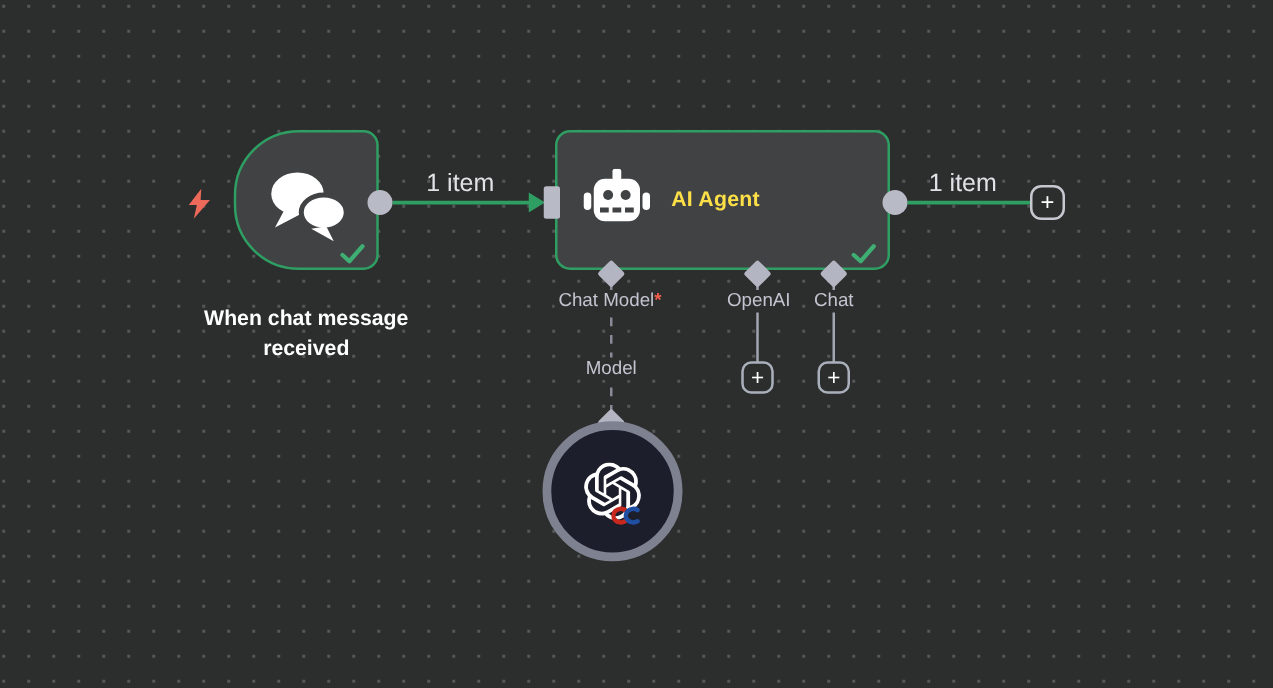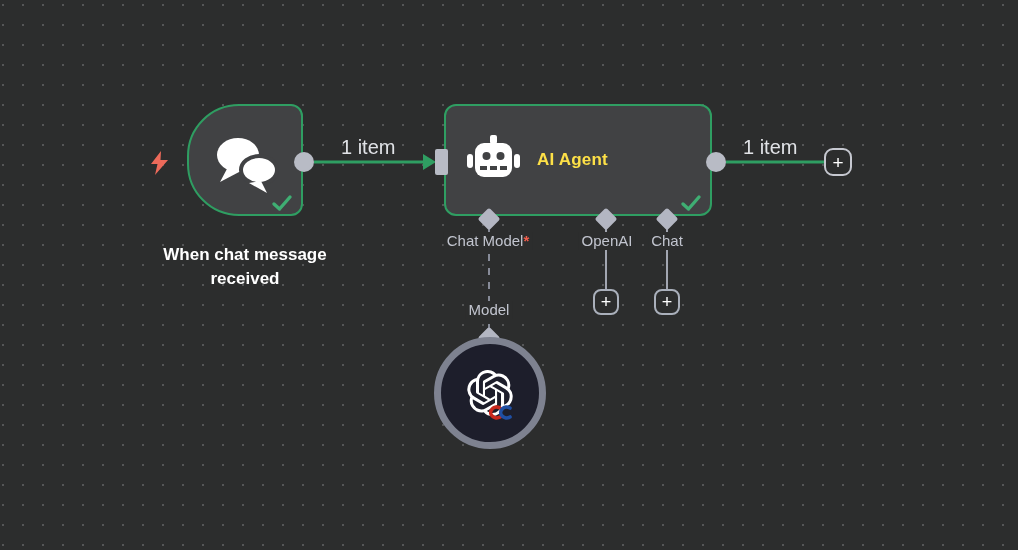--- a/index.html
+++ b/index.html
@@ -71,21 +71,21 @@
   #diamond-model-top { left: 481px; top: 330px; }
 
   .port-label {
     position: absolute; font-size: 15px; color: #c2c5cf; text-align: center;
     background: #2c2d2d; padding: 0 3px; line-height: 18px; white-space: nowrap;
     transform: translateX(-50%);
   }
   #label-chatmodel { left: 488px; top: 232px; }
   #label-memory    { left: 607px; top: 232px; }
   #label-tool      { left: 667px; top: 232px; }
-  #label-model     { left: 489px; top: 301px; }
+  #label-model     { left: 489px; top: 286px; }
   .required-star { color: #f25d4c; font-weight: 700; }
 
   .item-label {
     position: absolute; font-size: 20px; color: #e0e2e6; 
     width: 70px; transform: translateX(-50%);
   }
   #item-label-1 { left: 376px; top: 136px; }
   #item-label-2 { left: 778px; top: 136px; }
 
   .plus-btn {

